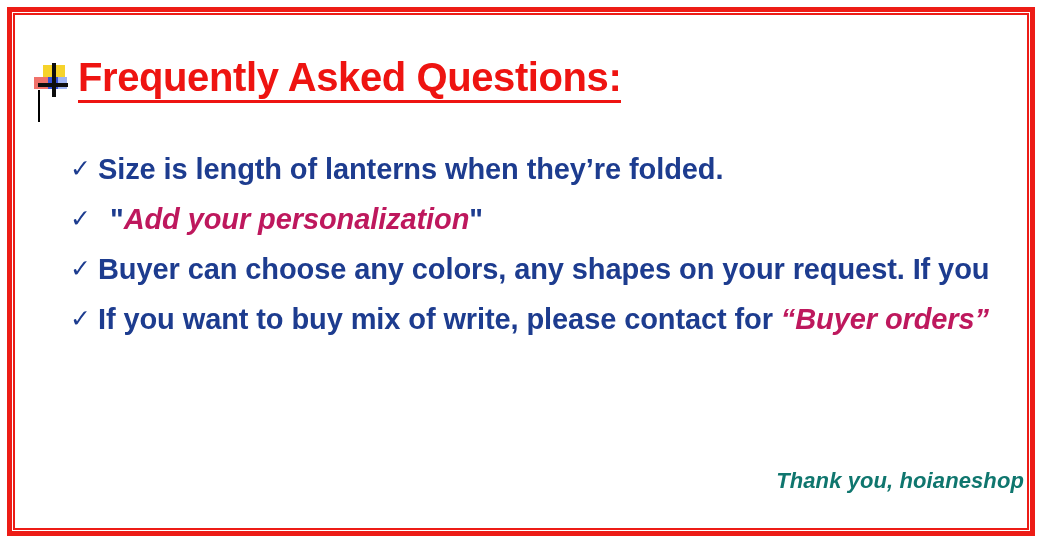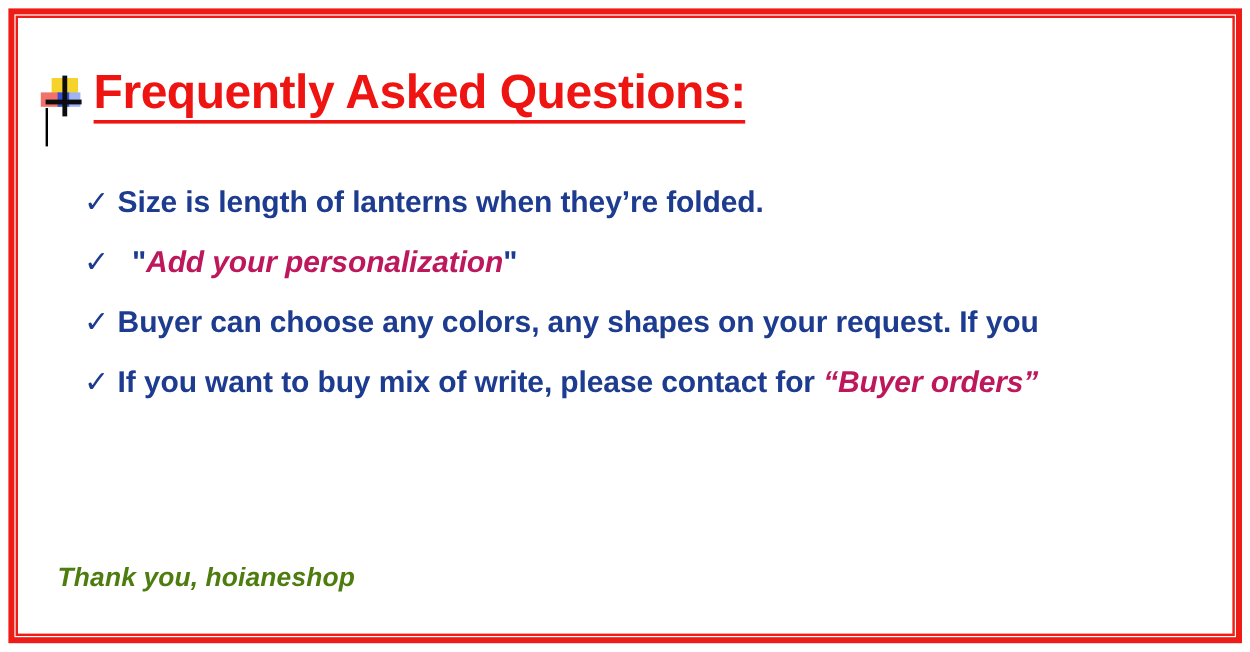--- a/index.html
+++ b/index.html
@@ -112,21 +112,21 @@
     font-size:25px;
     line-height:46px;
     color:#1D3C8F;
     font-family:"DejaVu Sans", sans-serif;
     font-weight:normal;
     text-align:left;
   }
 
   .faq-text {
     flex:1 1 auto;
-    font-size:25px;
+    font-size:29px;
     font-weight:bold;
     color:#1D3C8F;
     line-height:46px;
     letter-spacing:-0.1px;
   }
 
   .faq-text .cont {
     display:block;
     padding-left:12px;
   }
@@ -142,26 +142,26 @@
     font-style:normal;
     font-weight:bold;
   }
 
   
   .signature {
     position:absolute;
     left:0;
     right:0;
     top:450px;
-    text-align:left;
+    text-align:right;
     padding-left:30px;
     font-size:22px;
     font-weight:bold;
     font-style:italic;
-    color:#4d7c0f;
+    color:#0f766e;
     letter-spacing:0.1px;
   }
 </style>
 </head>
 <body>
 
 <div id="faq-slide">
 
   <div class="frame-outer"></div>
   <div class="frame-inner"></div>

